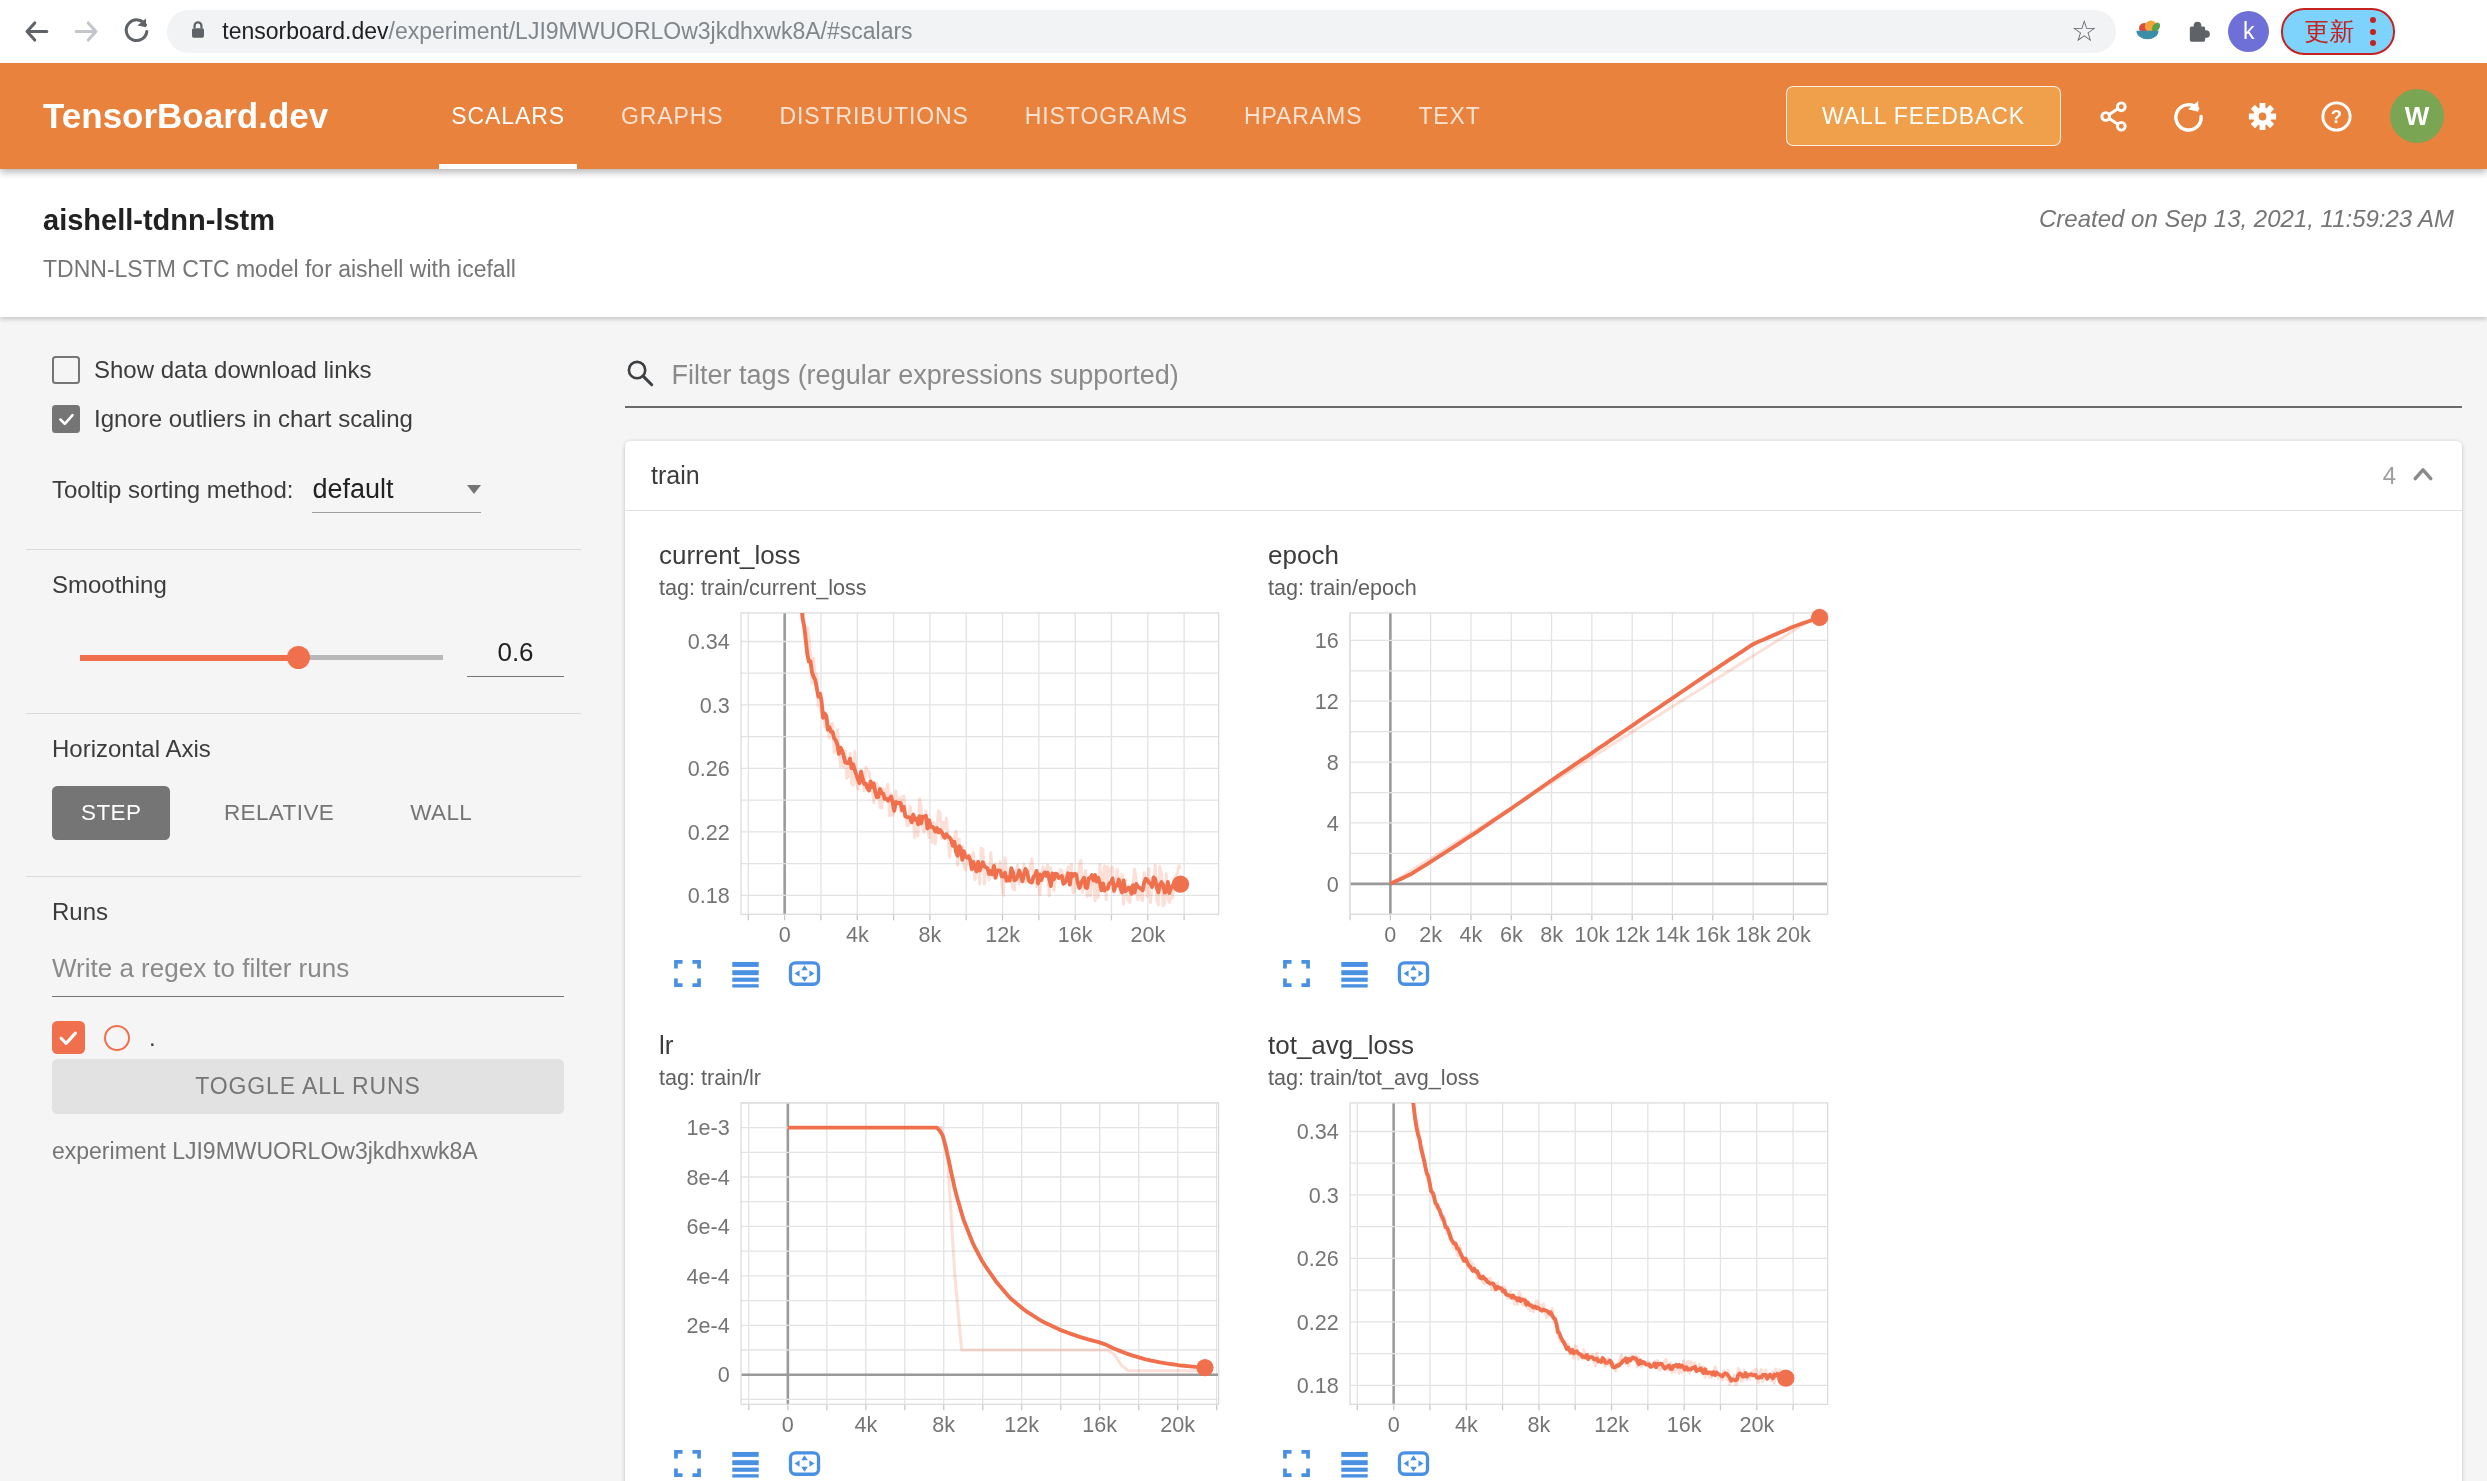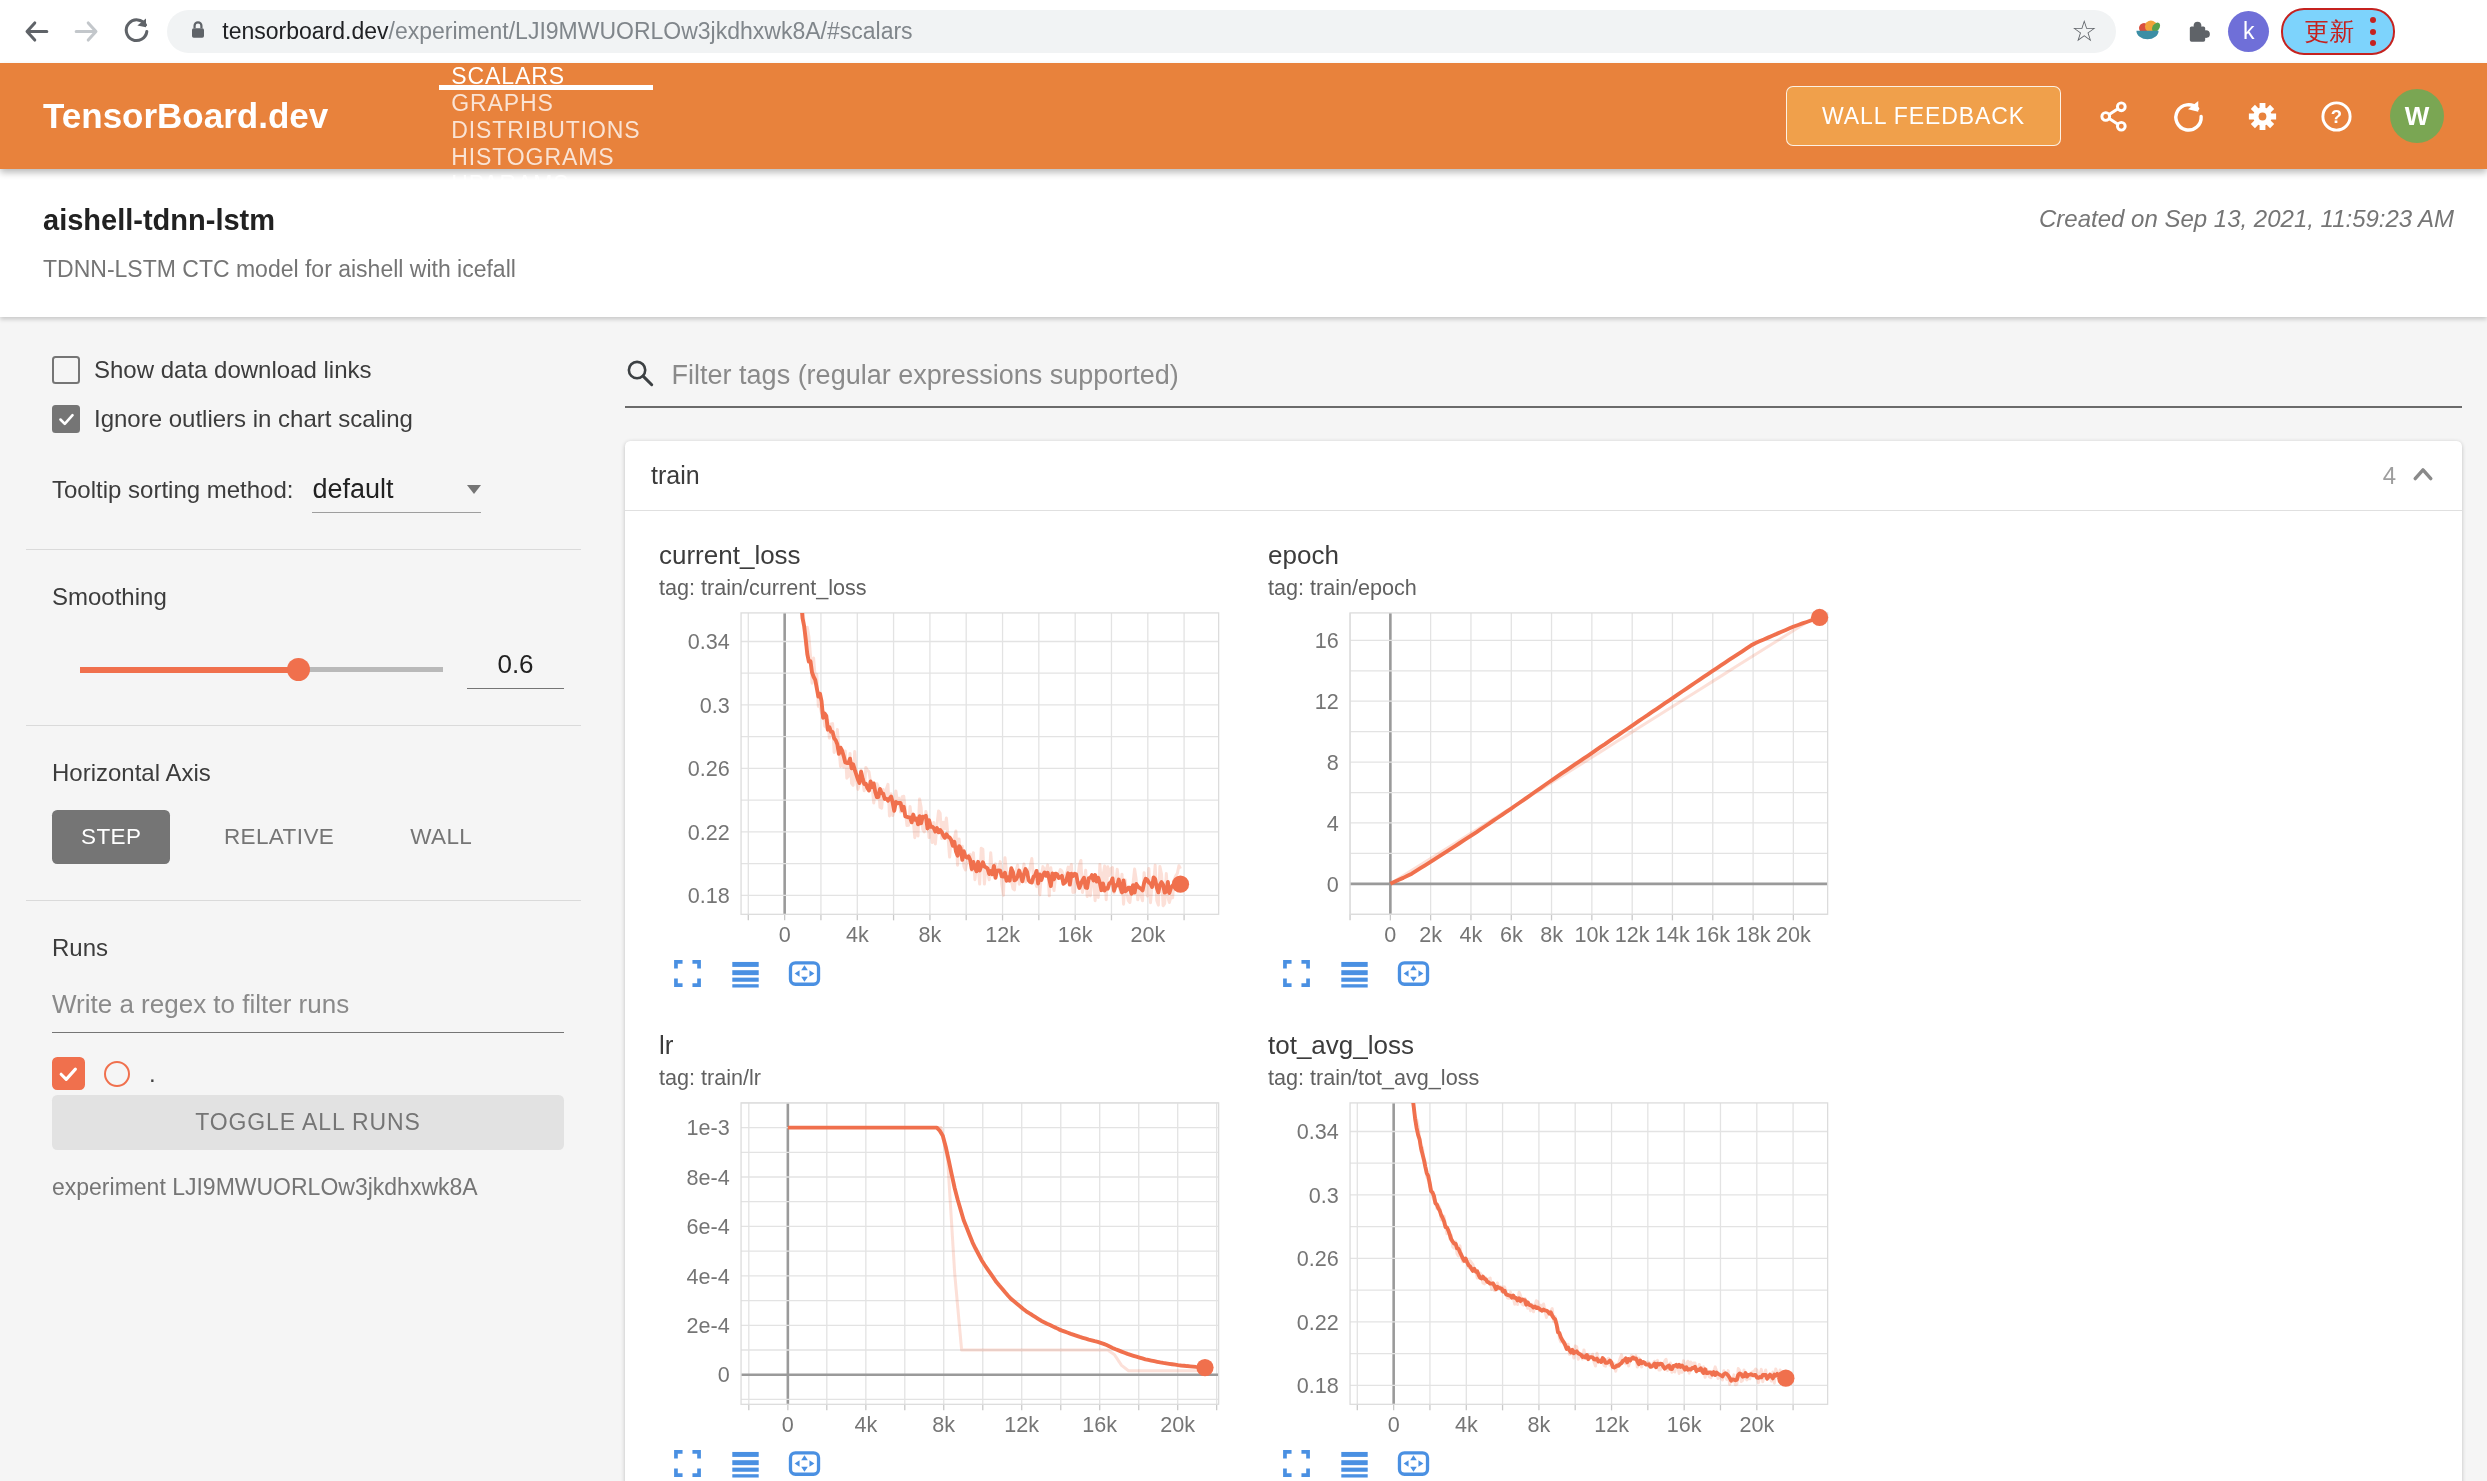--- a/index.html
+++ b/index.html
@@ -21,21 +21,21 @@
   .update-pill { height:47px; border:2.6px solid #c5221f; border-radius:23px; background:#7dd3fc;
                  color:#c5221f; display:flex; align-items:center; gap:15.6px; padding:0 17.3px 0 21px;
                  font-size:25px; }
   .vdots { display:flex; flex-direction:column; gap:5.2px; }
   .vdots i { width:6px; height:6px; border-radius:50%; background:#c5221f; }
 
   
   .app-header { height:106px; background:#e8823c; display:flex; align-items:center;
                 padding:0 43px; box-shadow:0 3.5px 7px rgba(0,0,0,0.28); position:relative; z-index:5; }
   .brand { color:#fff; font-size:35px; font-weight:bold; margin-right:95px; }
-  .nav-tabs { display:flex; height:100%;flex-direction:column; }
+  .nav-tabs { display:flex; height:100%; }
   .nav-tabs .tab { color:rgba(255,255,255,0.78); font-size:23px; letter-spacing:0.9px;
                    display:flex; align-items:center; padding:0 28px; height:100%; position:relative;
                    cursor:pointer; }
   .nav-tabs .tab.active { color:#fff; }
   .nav-tabs .tab.active::after { content:""; position:absolute; left:15.6px; right:15.6px; bottom:0;
                                  height:5.2px; background:#fff; }
   .header-right { margin-left:auto; display:flex; align-items:center; gap:33px; }
   .feedback-btn { background:#f0a04b; border:1.7px solid rgba(255,255,255,0.85); border-radius:7px;
                   color:#fff; font-size:23px; letter-spacing:0.9px; padding:15.6px 35px; cursor:pointer; }
   .hdr-ico { width:41px; height:41px; display:flex; align-items:center; justify-content:center; }
@@ -64,21 +64,21 @@
   .cb-run.checked { background:#f0704d; border-color:#f0704d; }
   .cb-label { font-size:24px; color:#3c3c3c; }
   .tooltip-row { display:flex; align-items:baseline; gap:19px; margin-top:41px; }
   .tooltip-label { font-size:24px; color:#3c3c3c; }
   .select { display:flex; align-items:center; justify-content:space-between; width:169px;
             border-bottom:1.7px solid #9e9e9e; padding-bottom:7px; cursor:pointer; }
   .select .val { font-size:27px; color:#212121; }
   .caret-down { width:0; height:0; border-left:7.8px solid transparent; border-right:7.8px solid transparent;
                 border-top:9.5px solid #757575; }
   .divider { height:0.9px; background:#dadada; margin:36px -17.3px 0 -26px; }
-  .side-label { font-size:24px; color:#3c3c3c; margin-top:33px; }
+  .side-label { font-size:24px; color:#3c3c3c; margin-top:21px; }
   .slider-row { display:flex; align-items:center; margin-top:38px; }
   .slider { position:relative; width:363px; height:22.5px; margin-left:28px; cursor:pointer; }
   .slider .track { position:absolute; top:9.5px; left:0; right:0; height:4.3px; background:#b9b9b9; }
   .slider .fill { position:absolute; top:8.6px; left:0; width:60%; height:6px; background:#f0704d; }
   .slider .thumb { position:absolute; top:0; left:60%; width:23px; height:23px; margin-left:-11.2px;
                    border-radius:50%; background:#f0704d; }
   .slider-val { margin-left:auto; width:97px; text-align:center; font-size:26px; color:#212121;
                 border-bottom:1.7px solid #757575; padding-bottom:8.6px; }
   .axis-btns { display:flex; align-items:center; gap:31px; margin-top:22.5px; }
   .seg-btn { font-size:22.5px; letter-spacing:0.4px; color:#757575; padding:14px 22.5px; border-radius:5.2px;

